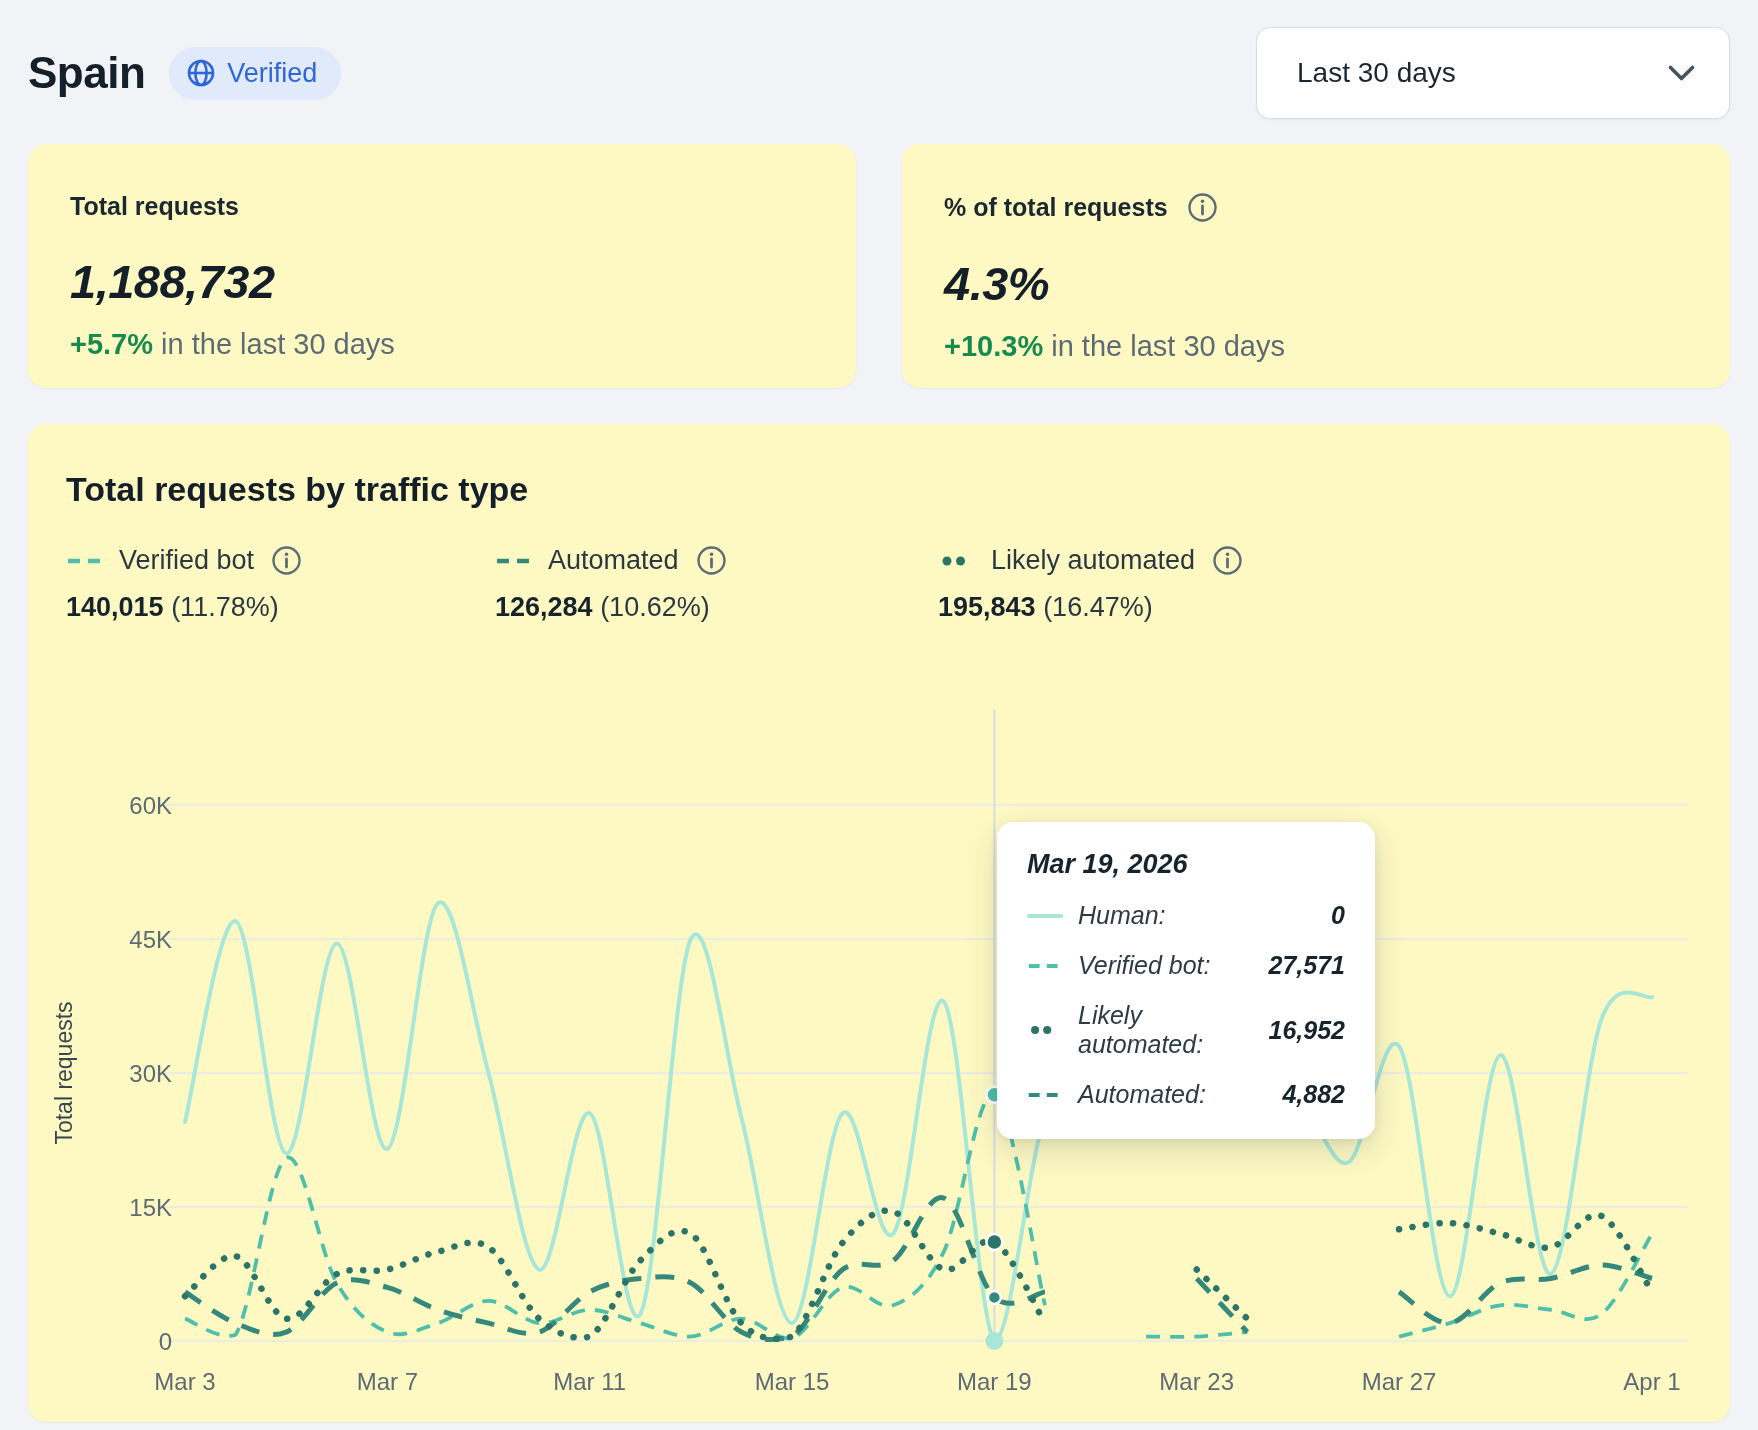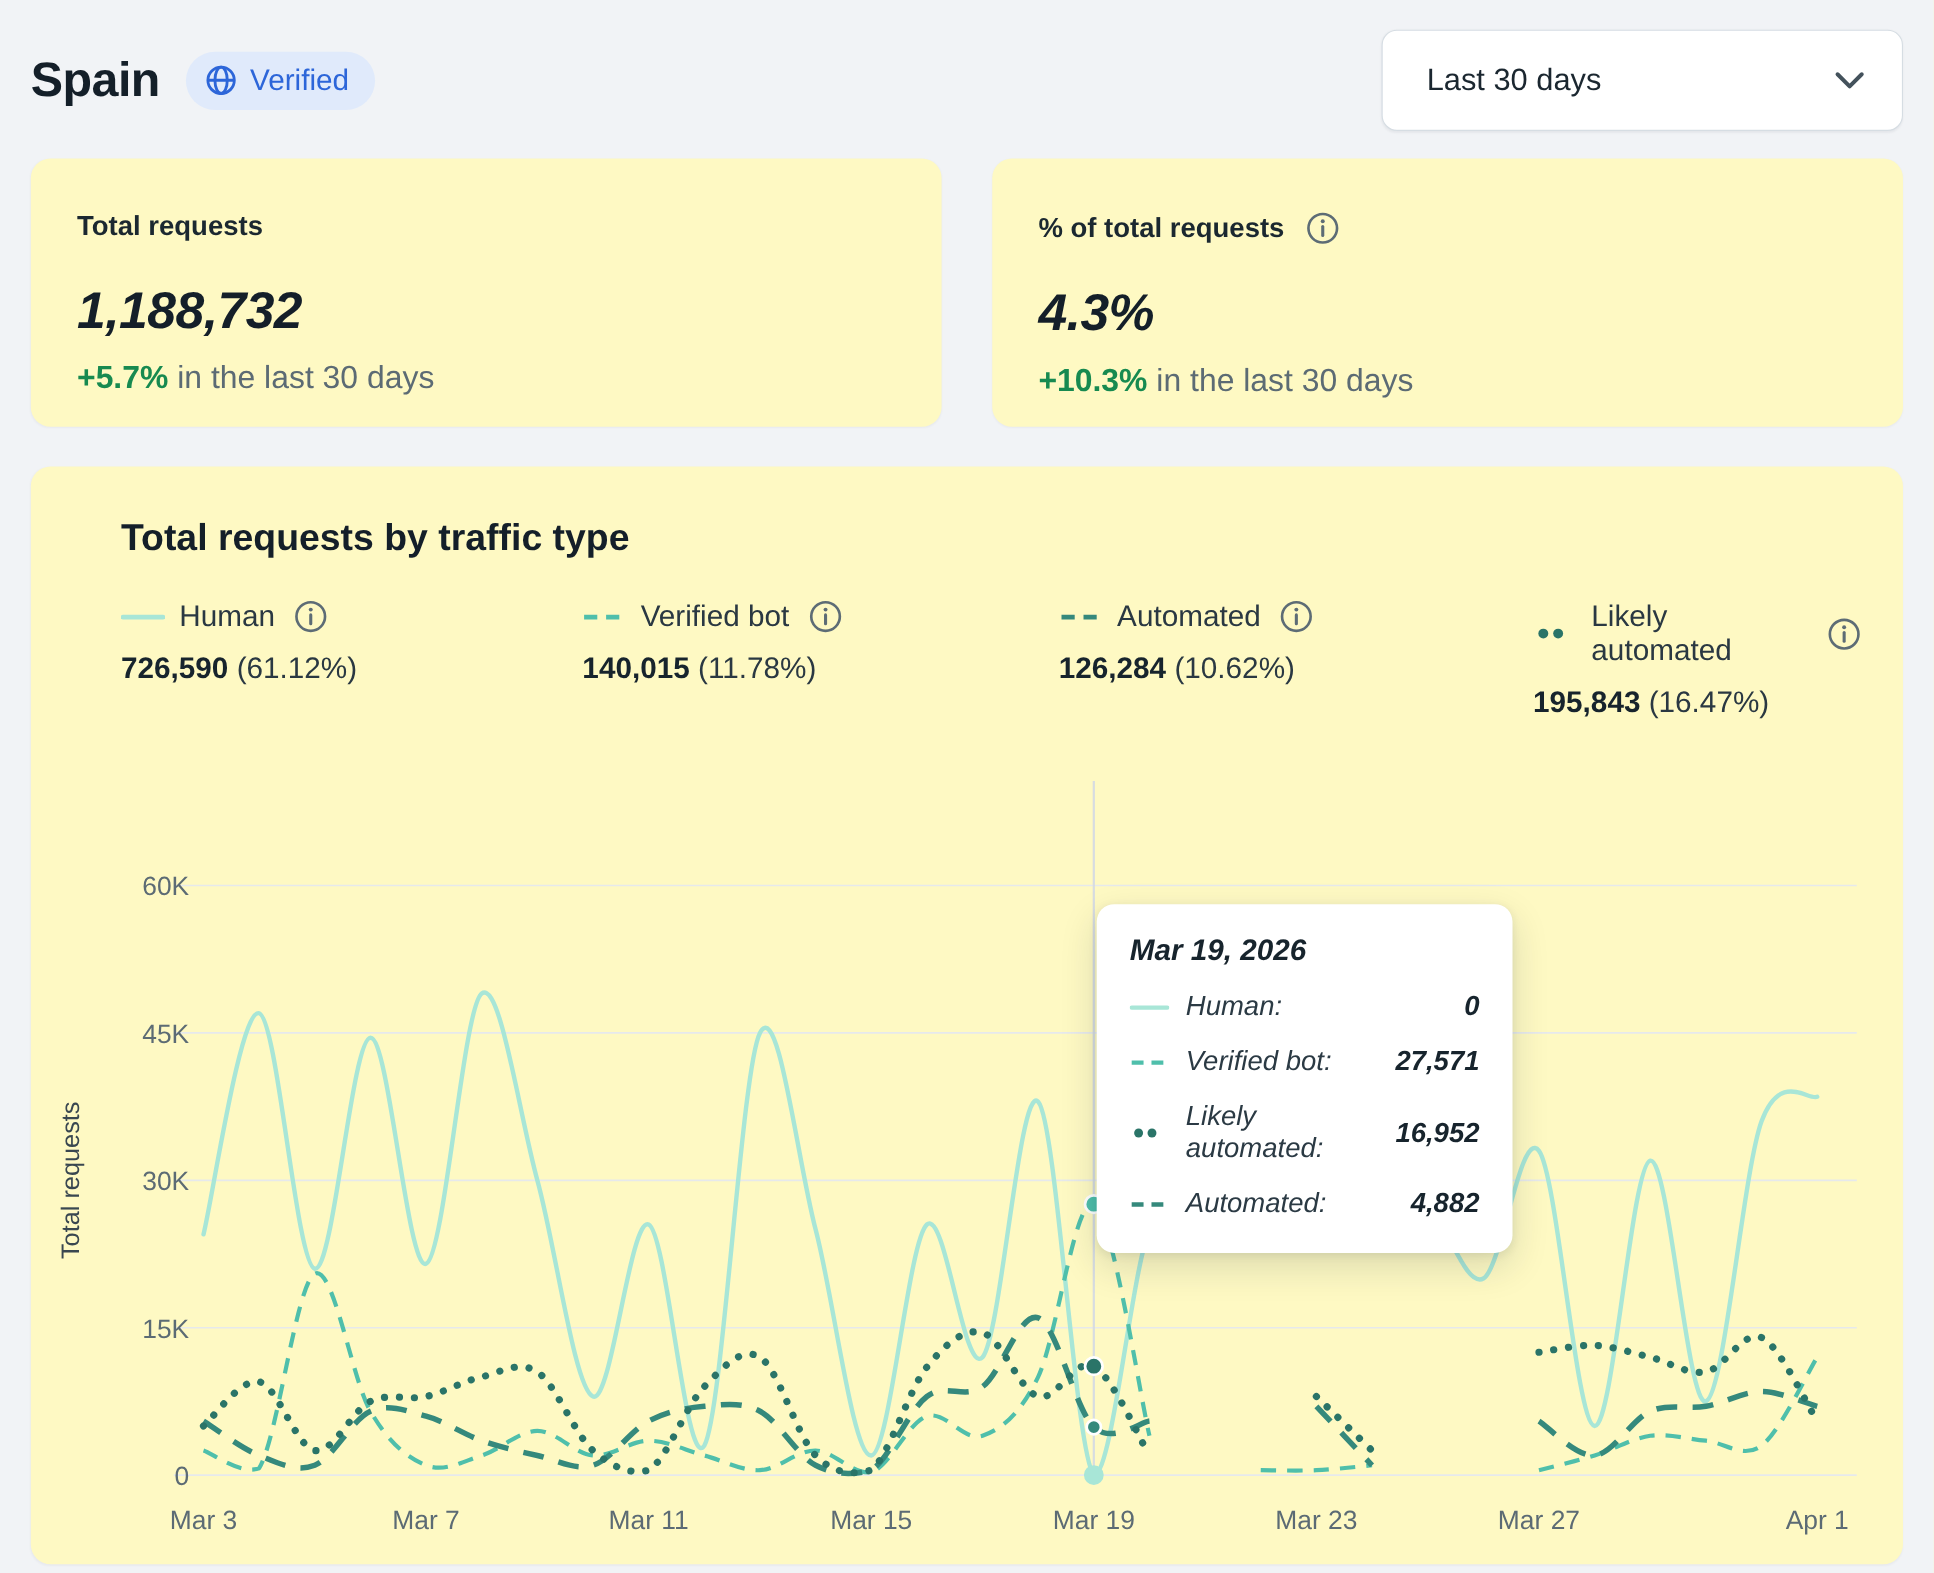--- a/index.html
+++ b/index.html
@@ -33,21 +33,21 @@
   .card { background:#fef9c3; border-radius:18px; box-shadow:0 1px 2px rgba(16,24,40,.04); }
   .stats-row { display:flex; gap:46px; margin-top:24px; }
   .stat-card { flex:1; height:244px; padding:48px 42px 0; }
   .stat-title-row { display:flex; align-items:center; gap:15px; }
   .stat-title { font-size:25px; font-weight:700; color:#1b2830; }
   .stat-value { margin-top:33px; font-size:47px; font-weight:700; letter-spacing:-0.5px; color:#141f29;font-style:italic; }
   .stat-delta { margin-top:19px; font-size:29px; color:#5c6b74; }
   .stat-delta .green { color:#178a50; font-weight:700; }
 
   
-  .chart-card { position:relative; margin-top:36px; height:998px; overflow:hidden;padding-left:44px; }
+  .chart-card { position:relative; margin-top:36px; height:998px; overflow:hidden; }
   .chart-card h2 { padding:46px 38px 0; font-size:34px; font-weight:700; color:#141f29; }
   .legend { display:flex; padding:0 38px; margin-top:36px; position:relative; z-index:2; }
   .legend-item:nth-child(1){ width:429px; }
   .legend-item:nth-child(2){ width:443px; }
   .legend-item:nth-child(3){ width:441px; }
   .legend-top { display:flex; align-items:center; gap:13px; }
   .legend-name { font-size:27px; color:#2a3842; }
   .legend-val { margin-top:16px; font-size:27px; color:#2a3842; }
   .legend-val b { color:#17242d; }
   .glyph { width:40px; height:12px; flex:0 0 auto; }
@@ -115,36 +115,20 @@
       </div>
       <div class="stat-value">4.3%</div>
       <div class="stat-delta"><span class="green">+10.3%</span><span> in the last 30 days</span></div>
     </div>
   </div>
 
   <div class="card chart-card">
     <h2>Total requests by traffic type</h2>
 
     <div class="legend">
-      <div class="legend-item">
-        <div class="legend-top">
-          <svg class="glyph" viewBox="0 0 40 12">
-              <line x1="2" x2="38" y1="6" y2="6" stroke="#a8e6d7" stroke-width="4.4" stroke-linecap="round"></line>
-            </svg>
-          <span class="legend-name">Human</span>
-          <span class="info">
-            <svg width="31" height="31" viewBox="0 0 31 31">
-              <circle cx="15.5" cy="15.5" r="13" fill="none" stroke="#5d6c75" stroke-width="2.4"></circle>
-              <line x1="15.5" y1="14" x2="15.5" y2="22" stroke="#5d6c75" stroke-width="2.8" stroke-linecap="round"></line>
-              <circle cx="15.5" cy="9.2" r="1.8" fill="#5d6c75"></circle>
-            </svg>
-          </span>
-        </div>
-        <div class="legend-val"><b>726,590</b> <span>(61.12%)</span></div>
-      </div>
       <div class="legend-item">
         <div class="legend-top">
           <svg class="glyph" viewBox="0 0 40 12">
               <line x1="2" x2="38" y1="6" y2="6" stroke="#4fbfab" stroke-width="4.4" stroke-linecap="butt" stroke-dasharray="12 8"></line>
             </svg>
           <span class="legend-name">Verified bot</span>
           <span class="info">
             <svg width="31" height="31" viewBox="0 0 31 31">
               <circle cx="15.5" cy="15.5" r="13" fill="none" stroke="#5d6c75" stroke-width="2.4"></circle>
               <line x1="15.5" y1="14" x2="15.5" y2="22" stroke="#5d6c75" stroke-width="2.8" stroke-linecap="round"></line>

